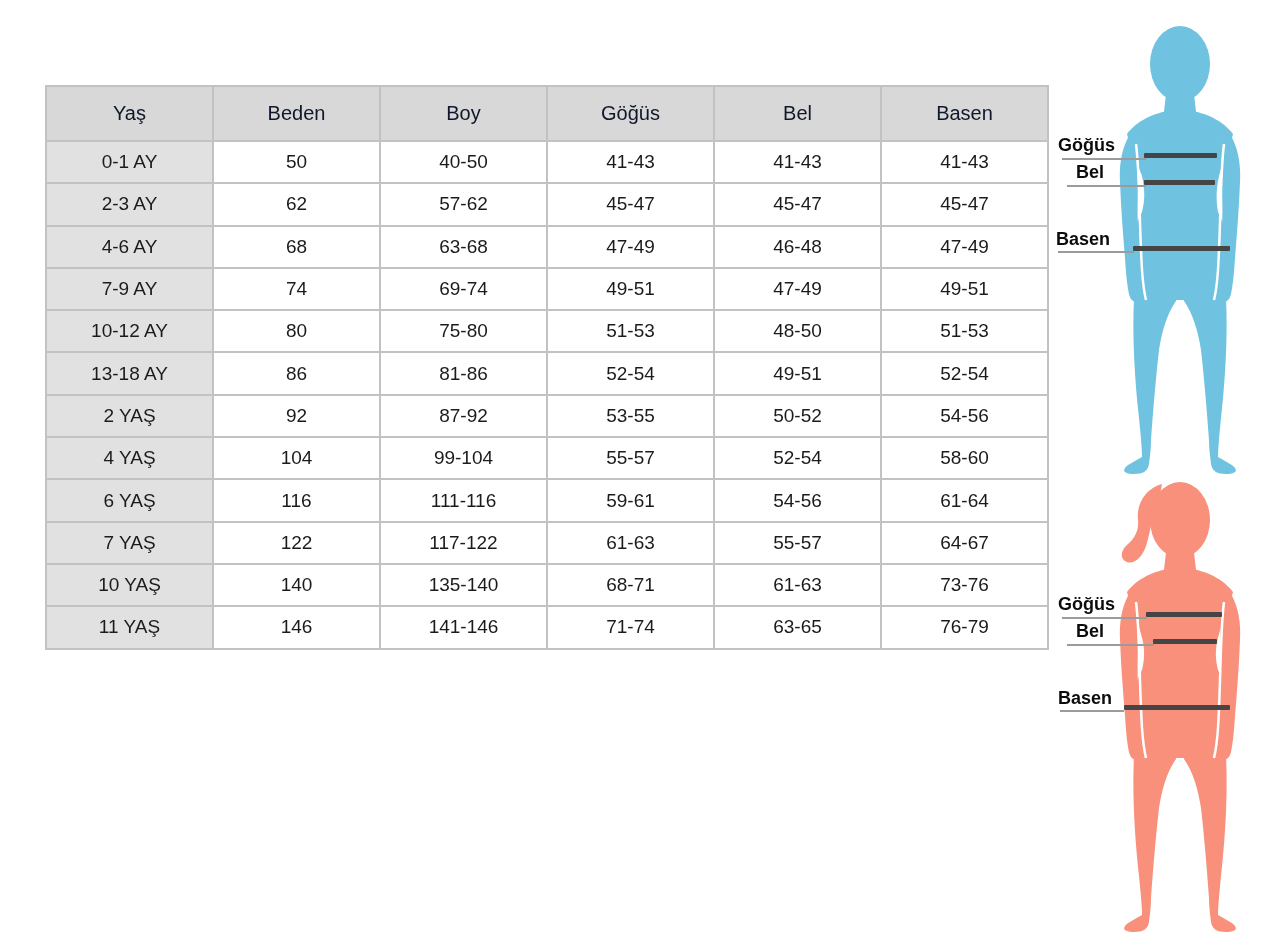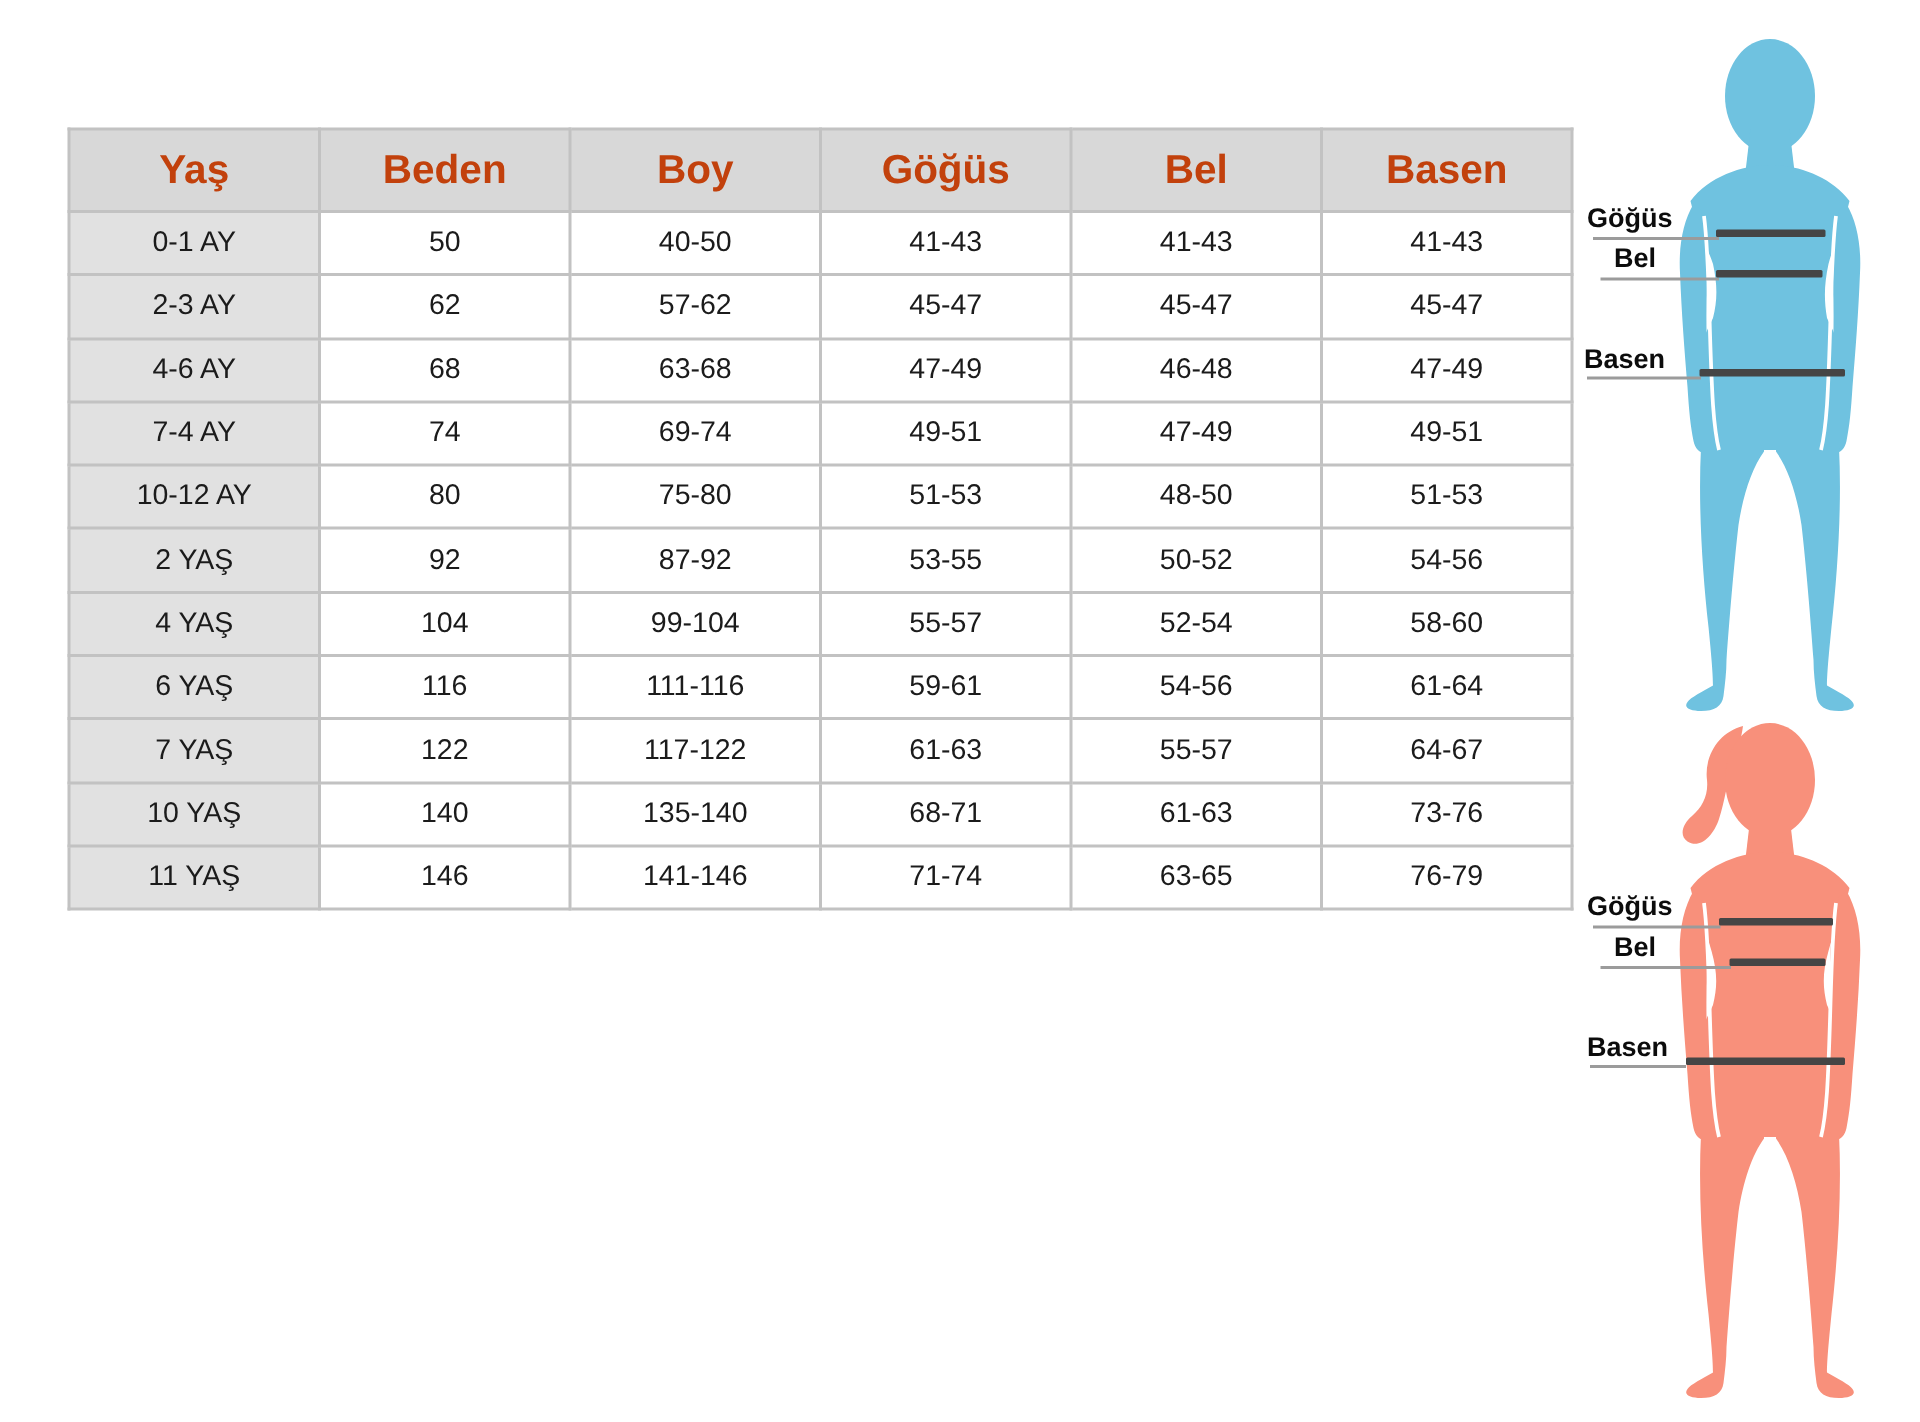--- a/index.html
+++ b/index.html
@@ -22,23 +22,23 @@
   }
   table.size-table th, table.size-table td {
     border: 2px solid var(--border, #c2c2c2);
     text-align: center;
     vertical-align: middle;
     padding: 0;
   }
   table.size-table th {
     background: var(--header-bg, #d8d8d8);
     height: 53px;
-    font-size: 27px;
-    font-weight: bold;
-    color: #c2410c;
+    font-size: 20px;
+    font-weight: normal;
+    color: #0f172a;
   }
   table.size-table td {
     background: #ffffff;
     height: 40.3px;
     font-size: 19px;
     font-weight: 400;
     color: #1b1b1b;
   }
   table.size-table td.age {
     background: var(--age-col-bg, #e1e1e1);
@@ -103,36 +103,44 @@
         </tr>
         <tr>
           <td class="age">4-6 AY</td>
           <td>68</td>
           <td>63-68</td>
           <td>47-49</td>
           <td>46-48</td>
           <td>47-49</td>
         </tr>
         <tr>
-          <td class="age">7-4 AY</td>
+          <td class="age">7-9 AY</td>
           <td>74</td>
           <td>69-74</td>
           <td>49-51</td>
           <td>47-49</td>
           <td>49-51</td>
         </tr>
         <tr>
           <td class="age">10-12 AY</td>
           <td>80</td>
           <td>75-80</td>
           <td>51-53</td>
           <td>48-50</td>
           <td>51-53</td>
         </tr>
         <tr>
+          <td class="age">13-18 AY</td>
+          <td>86</td>
+          <td>81-86</td>
+          <td>52-54</td>
+          <td>49-51</td>
+          <td>52-54</td>
+        </tr>
+        <tr>
           <td class="age">2 YAŞ</td>
           <td>92</td>
           <td>87-92</td>
           <td>53-55</td>
           <td>50-52</td>
           <td>54-56</td>
         </tr>
         <tr>
           <td class="age">4 YAŞ</td>
           <td>104</td>

